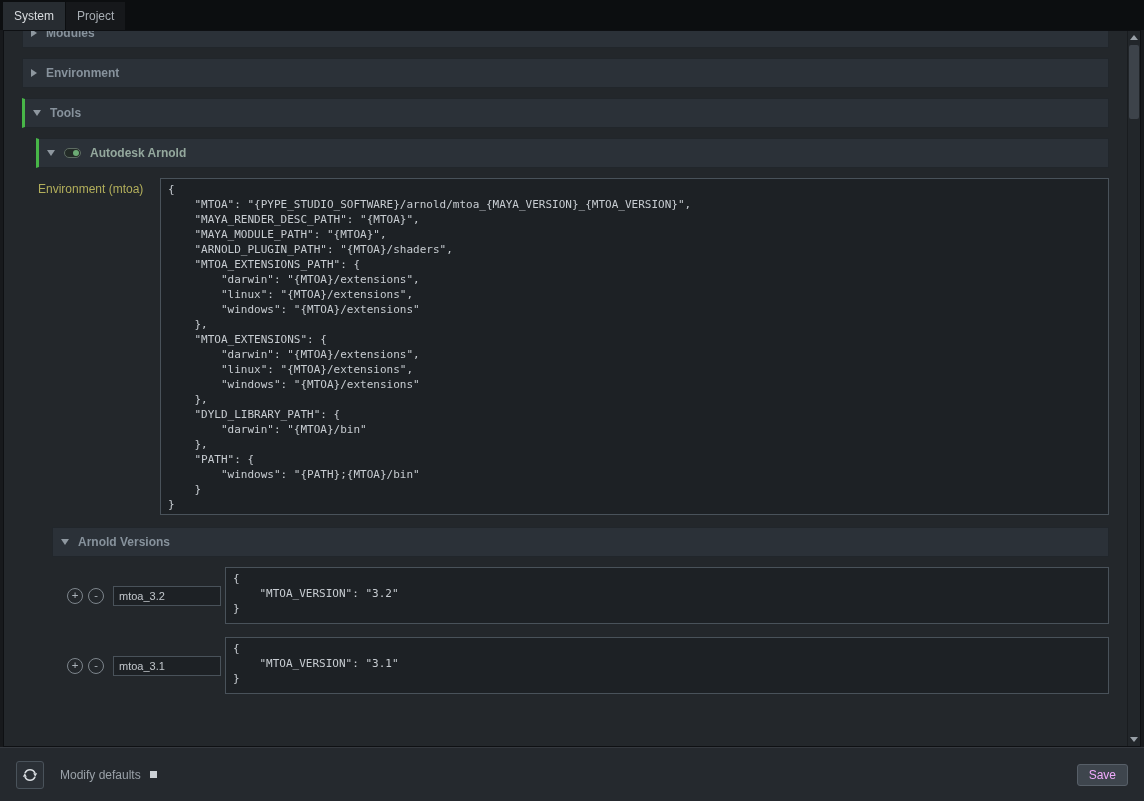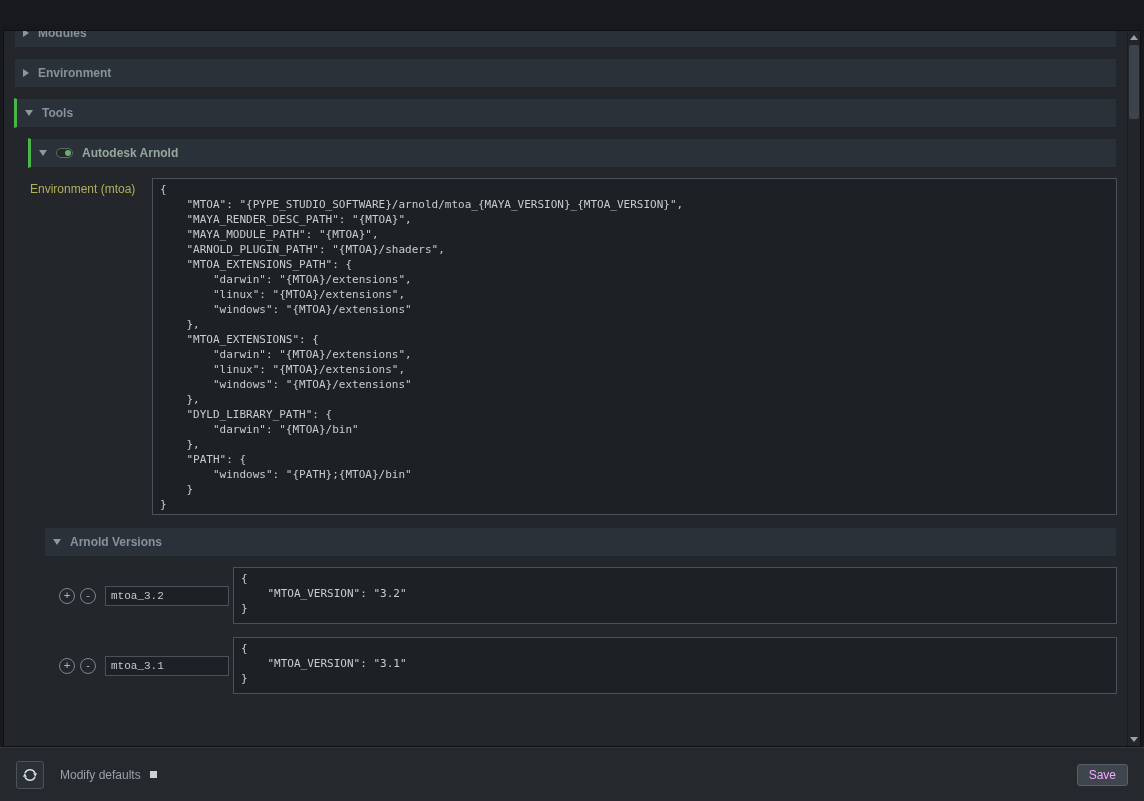--- a/index.html
+++ b/index.html
@@ -23,21 +23,21 @@
     background: #16181b; cursor: default;
   }
   .tab.active { background: #272c31; color: #d8dcdf; }
 
   
   .main {
     position: absolute; top: 30px; left: 3px; right: 3px; bottom: 54px;
     background: #23272b; border: 1px solid #0e1013;
     display: flex;
   }
-  .content { flex: 1; overflow: hidden; padding: 0 8px; }
+  .content { flex: 1; overflow: hidden; padding: 0 16px; }
 
   .sec-header {
     height: 30px; margin: 10px 2px 0;
     background: #2b3138; border: 1px solid #21262b;
     display: flex; align-items: center; gap: 9px; padding: 0 8px;
     cursor: default;
   }
   .sec-header.clipped { margin-top: -13px; }
   .sec-header.green { border-left: 3px solid #48b648; }
   .sec-header.mt0 { margin-top: 0; }
@@ -72,24 +72,24 @@
   .versions-body { padding-top: 10px; }
   .ver-row { display: flex; align-items: center; margin: 0 0 13px 0; }
   .ver-controls { display: flex; gap: 5px; margin-left: 15px; flex: none; }
   .round-btn {
     width: 16px; height: 16px; border-radius: 50%; border: 1px solid #7d858c;
     background: transparent; color: #aab1b8; font-size: 11px; line-height: 13px;
     text-align: center; padding: 0; cursor: default;
     font-family: "DejaVu Sans Mono", monospace;
   }
   .key-input {
-    width: 124px; height: 20px; margin: 0 4px 0 9px; flex: none;
+    width: 108px; height: 20px; margin: 0 4px 0 9px; flex: none;
     background: #1d2125; border: 1px solid #49525a; color: #c3c8cd;
     font-size: 11px; padding: 0 5px; outline: none;
-    font-family: Liberation Mono, monospace;
+    font-family: Liberation Sans, sans-serif;
   }
 
   
   .vscroll { width: 13px; flex: none; background: #22262a; border-left: 1px solid #191c1f; position: relative; }
   .sb-btn { position: absolute; left: 0; right: 0; height: 13px; top: 0; display: flex; align-items: center; justify-content: center; }
   .sb-btn.bottom { top: auto; bottom: 0; }
   .tri { width: 0; height: 0; }
   .tri.up   { border-left: 4px solid transparent; border-right: 4px solid transparent; border-bottom: 5px solid #99a0a7; }
   .tri.down { border-left: 4px solid transparent; border-right: 4px solid transparent; border-top: 5px solid #99a0a7; }
   .sb-thumb { position: absolute; left: 1px; right: 1px; top: 14px; height: 74px; background: #3d434a; border-radius: 2px; }
@@ -110,20 +110,24 @@
   .save-btn {
     height: 22px; padding: 0 11px; background: #3e454d; border: 1px solid #575f68;
     border-radius: 3px; color: #f0abfc; font-size: 12px; cursor: default;
   }
 </style>
 </head>
 <body>
 
 <div class="app">
 
+  <div class="tabbar">
+    <div class="tab active">System</div>
+    <div class="tab">Project</div>
+  </div>
 
   <div class="main">
     <div class="content">
 
       <div class="sec-header clipped">
         <span class="arr right"></span>
         <span class="sec-title">Modules</span>
       </div>
 
       <div class="sec-header">

